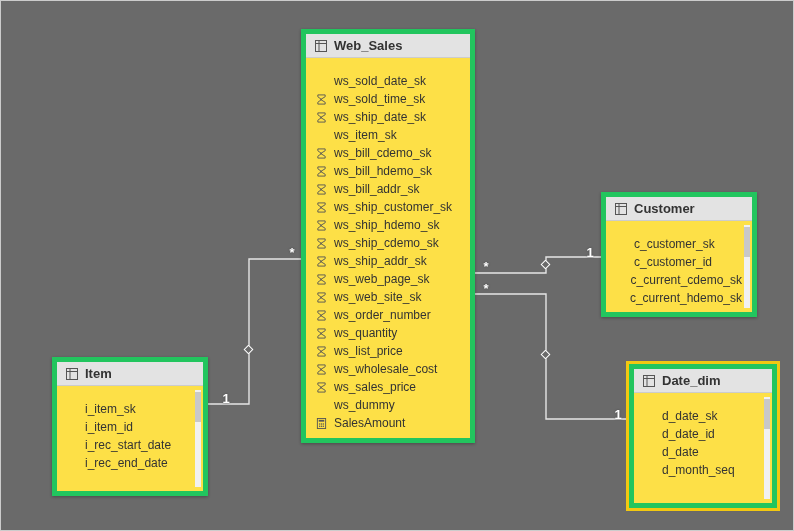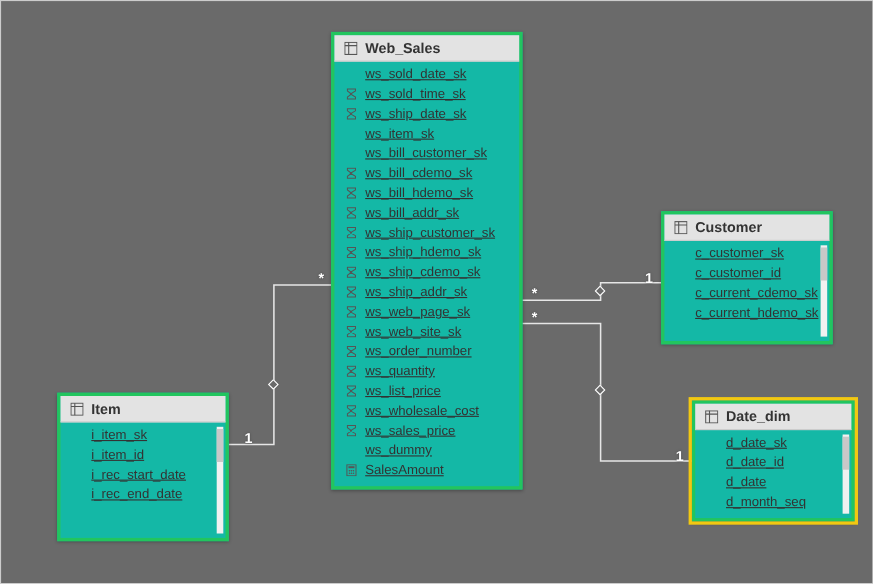--- a/index.html
+++ b/index.html
@@ -9,43 +9,42 @@
     font-size: 12px;
     color: #333;
     width: 794px;
     height: 531px;
     position: relative;
     overflow: hidden;
     border: 1px solid #ccc;
   }
   .table-card {
     position: absolute;
-    background: #14b8a6;
-    border: 3px solid #22c55e;
+    background: #fde047;
+    border: 5px solid #22c55e;
     box-shadow: 0 1px 3px rgba(0,0,0,.3);
     text-align: center;
   }
   .table-card.selected {
     outline: 3px solid #f2c811;
   }
   .table-header {
     background: #e3e3e3;
     padding: 4px 8px;
     font-weight: 600;
     font-size: 13px;
     display: flex;
     align-items: center;
     gap: 6px;
     border-bottom: 1px solid #ccc;
     user-select: none;
   }
   .table-body {
-    padding: 2px 0 6px 0;
+    padding: 14px 0 6px 0;
     position: relative;
-    text-decoration: underline;
   }
   .field-row {
     display: flex;
     align-items: center;
     gap: 6px;
     padding: 2px 10px 2px 8px;
     font-size: 12px;
     white-space: nowrap;
   }
   .field-icon {
@@ -181,24 +180,20 @@
             <path d="M2 1 L10 1 L10 3 L5 6 L10 9 L10 11 L2 11 L2 9 L6 6 L2 3 Z" fill="none" stroke="#555" stroke-width="1"></path>
           </svg>
         </span>
         <span>ws_ship_date_sk</span>
       </div>
       <div class="field-row">
         <span class="field-icon"></span>
         <span>ws_item_sk</span>
       </div>
       <div class="field-row">
-        <span class="field-icon"></span>
-        <span>ws_bill_customer_sk</span>
-      </div>
-      <div class="field-row">
         <span class="field-icon">
           <svg width="11" height="11" viewBox="0 0 12 12">
             <path d="M2 1 L10 1 L10 3 L5 6 L10 9 L10 11 L2 11 L2 9 L6 6 L2 3 Z" fill="none" stroke="#555" stroke-width="1"></path>
           </svg>
         </span>
         <span>ws_bill_cdemo_sk</span>
       </div>
       <div class="field-row">
         <span class="field-icon">
           <svg width="11" height="11" viewBox="0 0 12 12">
@@ -363,21 +358,21 @@
   <div class="table-header">
     <span class="field-icon">
         <svg width="12" height="12" viewBox="0 0 12 12">
           <rect x="0.5" y="0.5" width="11" height="11" fill="none" stroke="#555"></rect>
           <line x1="0.5" y1="3.5" x2="11.5" y2="3.5" stroke="#555"></line>
           <line x1="4" y1="0.5" x2="4" y2="11.5" stroke="#555"></line>
         </svg>
       </span>
     <span>Date_dim</span>
   </div>
-  <div class="table-body" style="height:80px; overflow:hidden;">
+  <div class="table-body" style="height:110px; overflow:hidden;">
     <div class="field-row">
         <span class="field-icon"></span>
         <span>d_date_sk</span>
       </div>
     <div class="field-row">
         <span class="field-icon"></span>
         <span>d_date_id</span>
       </div>
     <div class="field-row">
         <span class="field-icon"></span>

